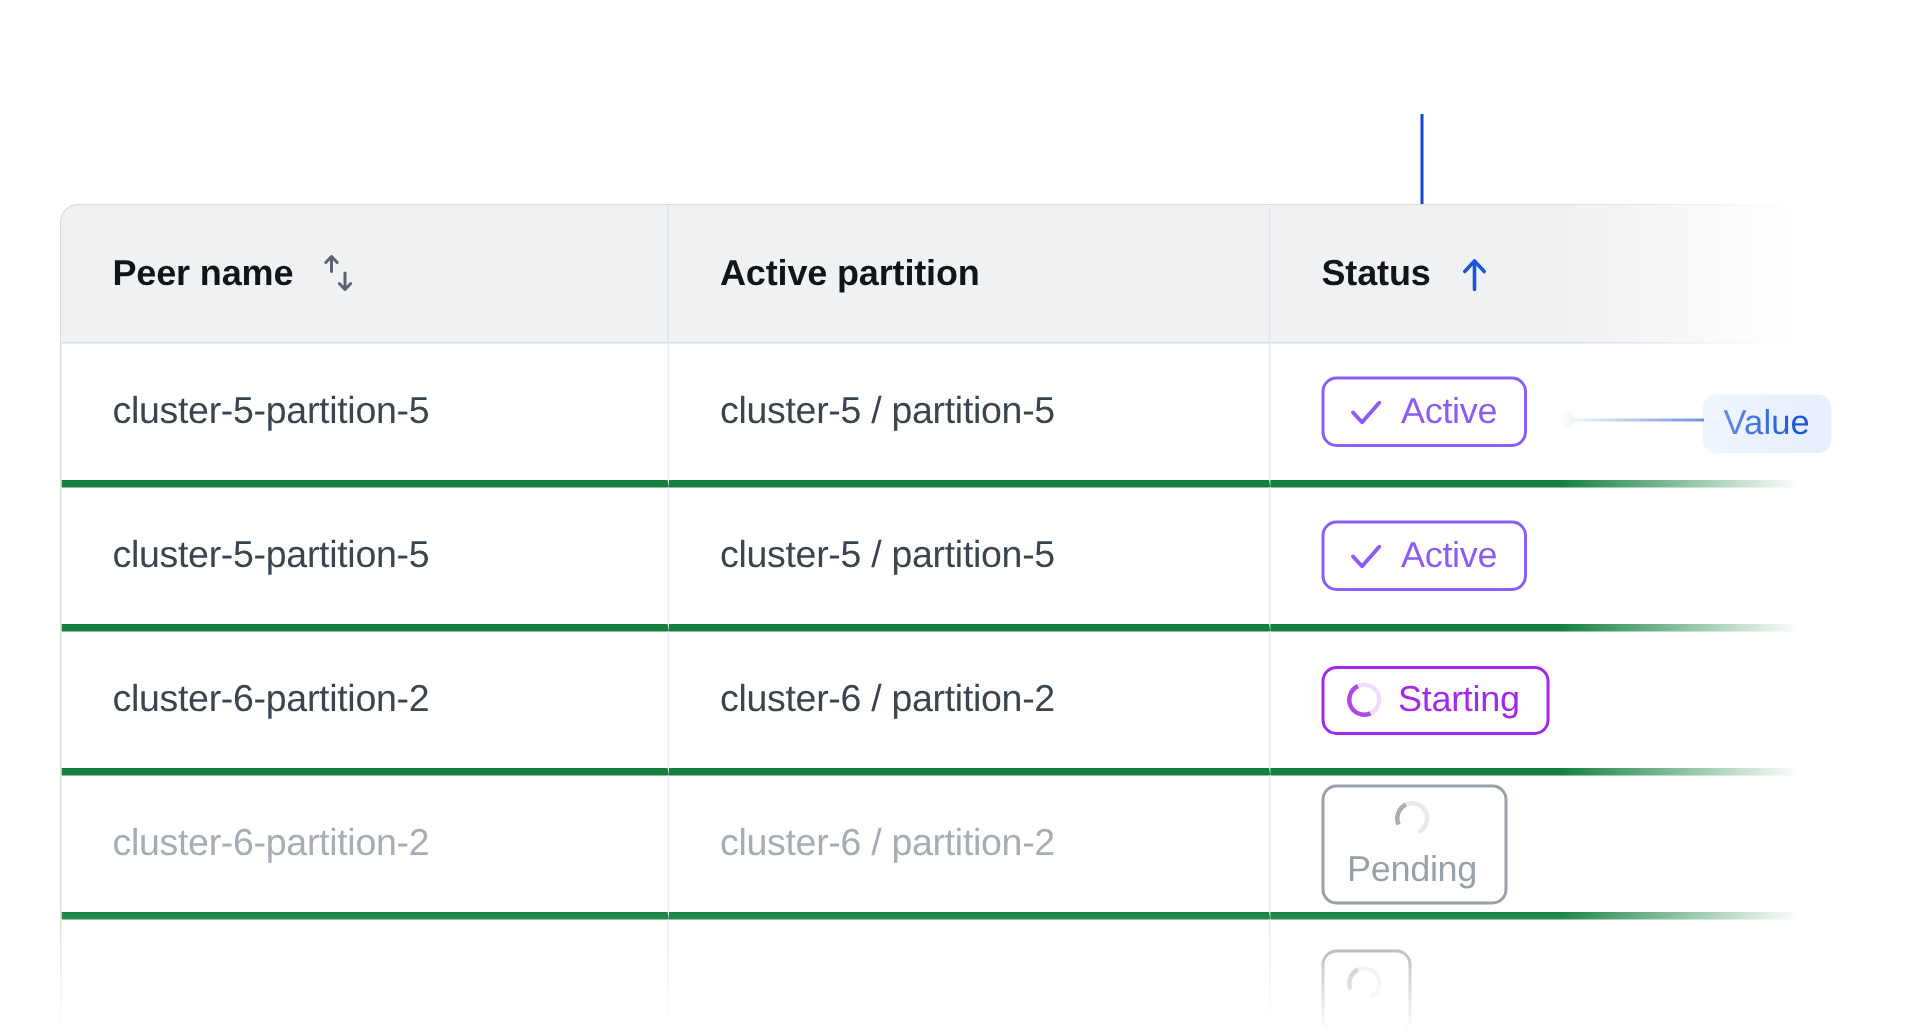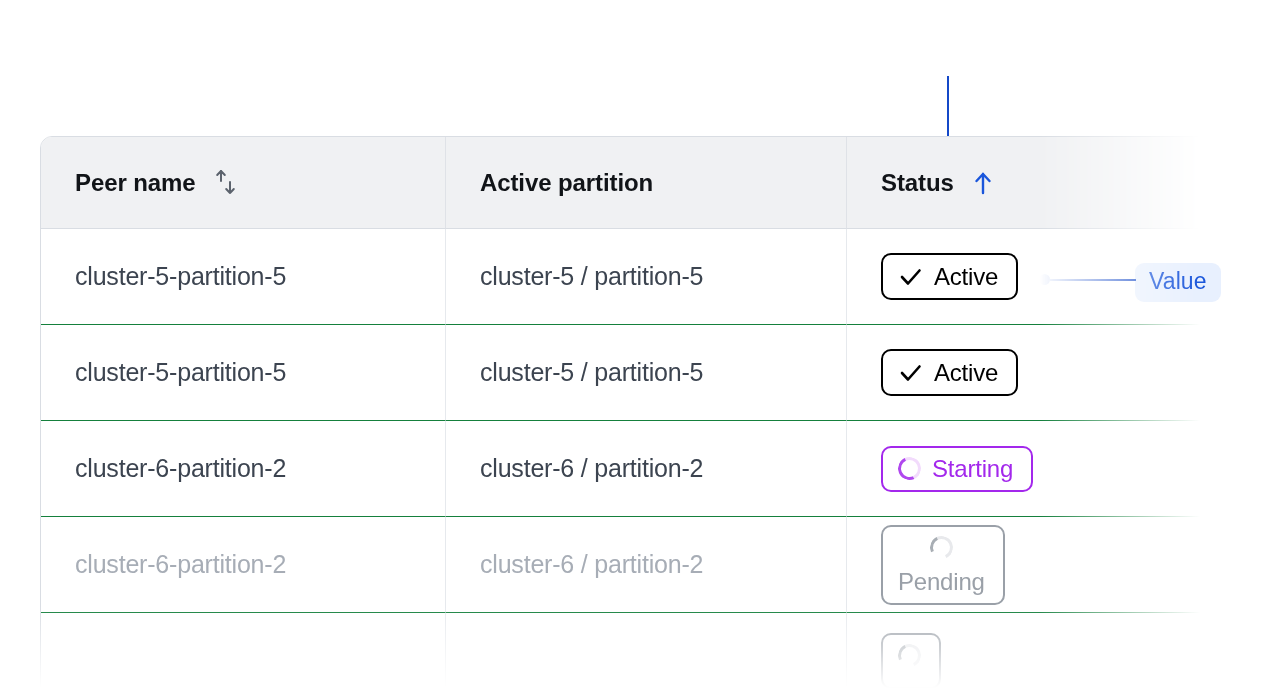--- a/index.html
+++ b/index.html
@@ -108,21 +108,21 @@
 
   .th-inner { display: flex; align-items: center; gap: 16px; }
 
   tbody td {
     height: 96px;
     vertical-align: middle;
     padding: 0 0 0 34px;
     font-size: 25px;
     font-weight: 400;
     color: #3c4450;
-    border-bottom: 1px solid #15803d;
+    border-bottom: 5px solid #15803d;
     border-right: 1px solid #e6e9ed;
     letter-spacing: -0.2px;
     white-space: nowrap;
   }
   tbody td:last-child { border-right: none; }
   tbody tr:last-child td { border-bottom: none; }
 
   tr.dim td { color: #a7adb6; }
 
   
@@ -133,21 +133,21 @@
     border: 2px solid currentColor;
     border-radius: 10px;
     padding: 9px 18px 9px 15px;
     font-size: 24px;
     font-weight: 500;
     line-height: 1;
     white-space: nowrap;
   }
   .badge .label { color: inherit; }
 
-  .badge-active  { color: #000000; }
+  .badge-active  { color: #8b5cf6; }
   .badge-starting{ color: #a328ec; }
   .badge-pending { color: #9aa0a8; flex-direction: column; }
 
   .spinner {
     width: 23px; height: 23px;
     border-radius: 50%;
     border: 3px solid currentColor;
     border-right-color: transparent;
     border-bottom-color: rgba(0,0,0,0.0);
     opacity: 0.85;

